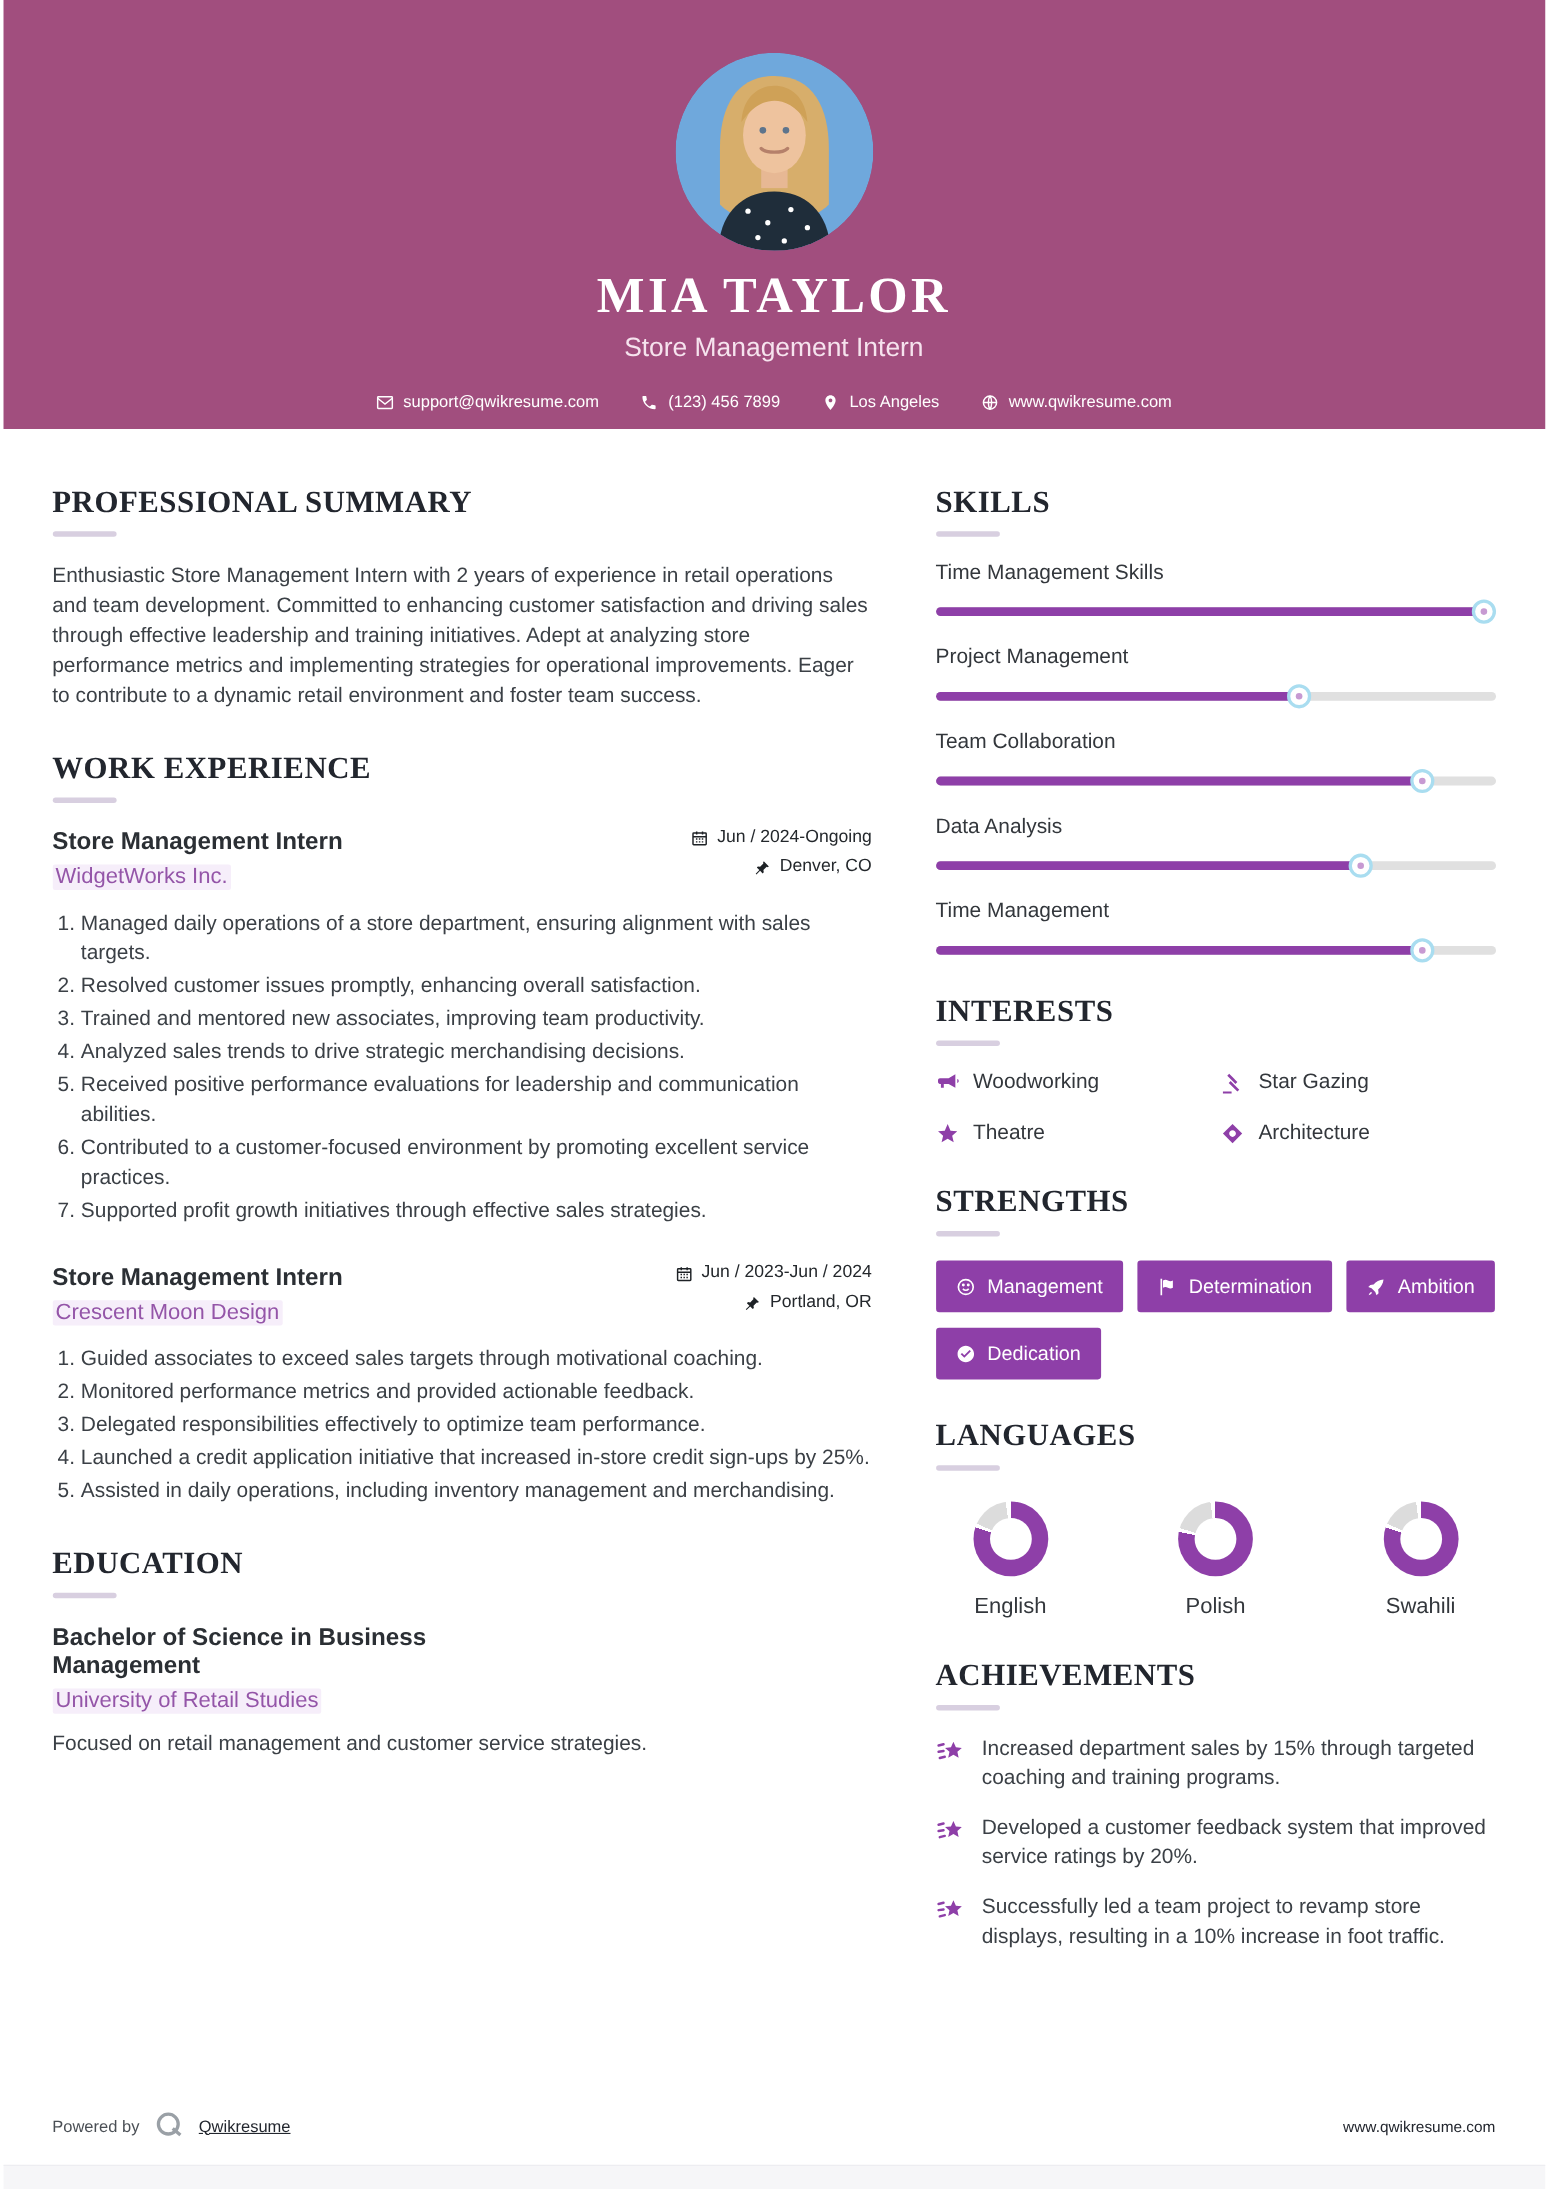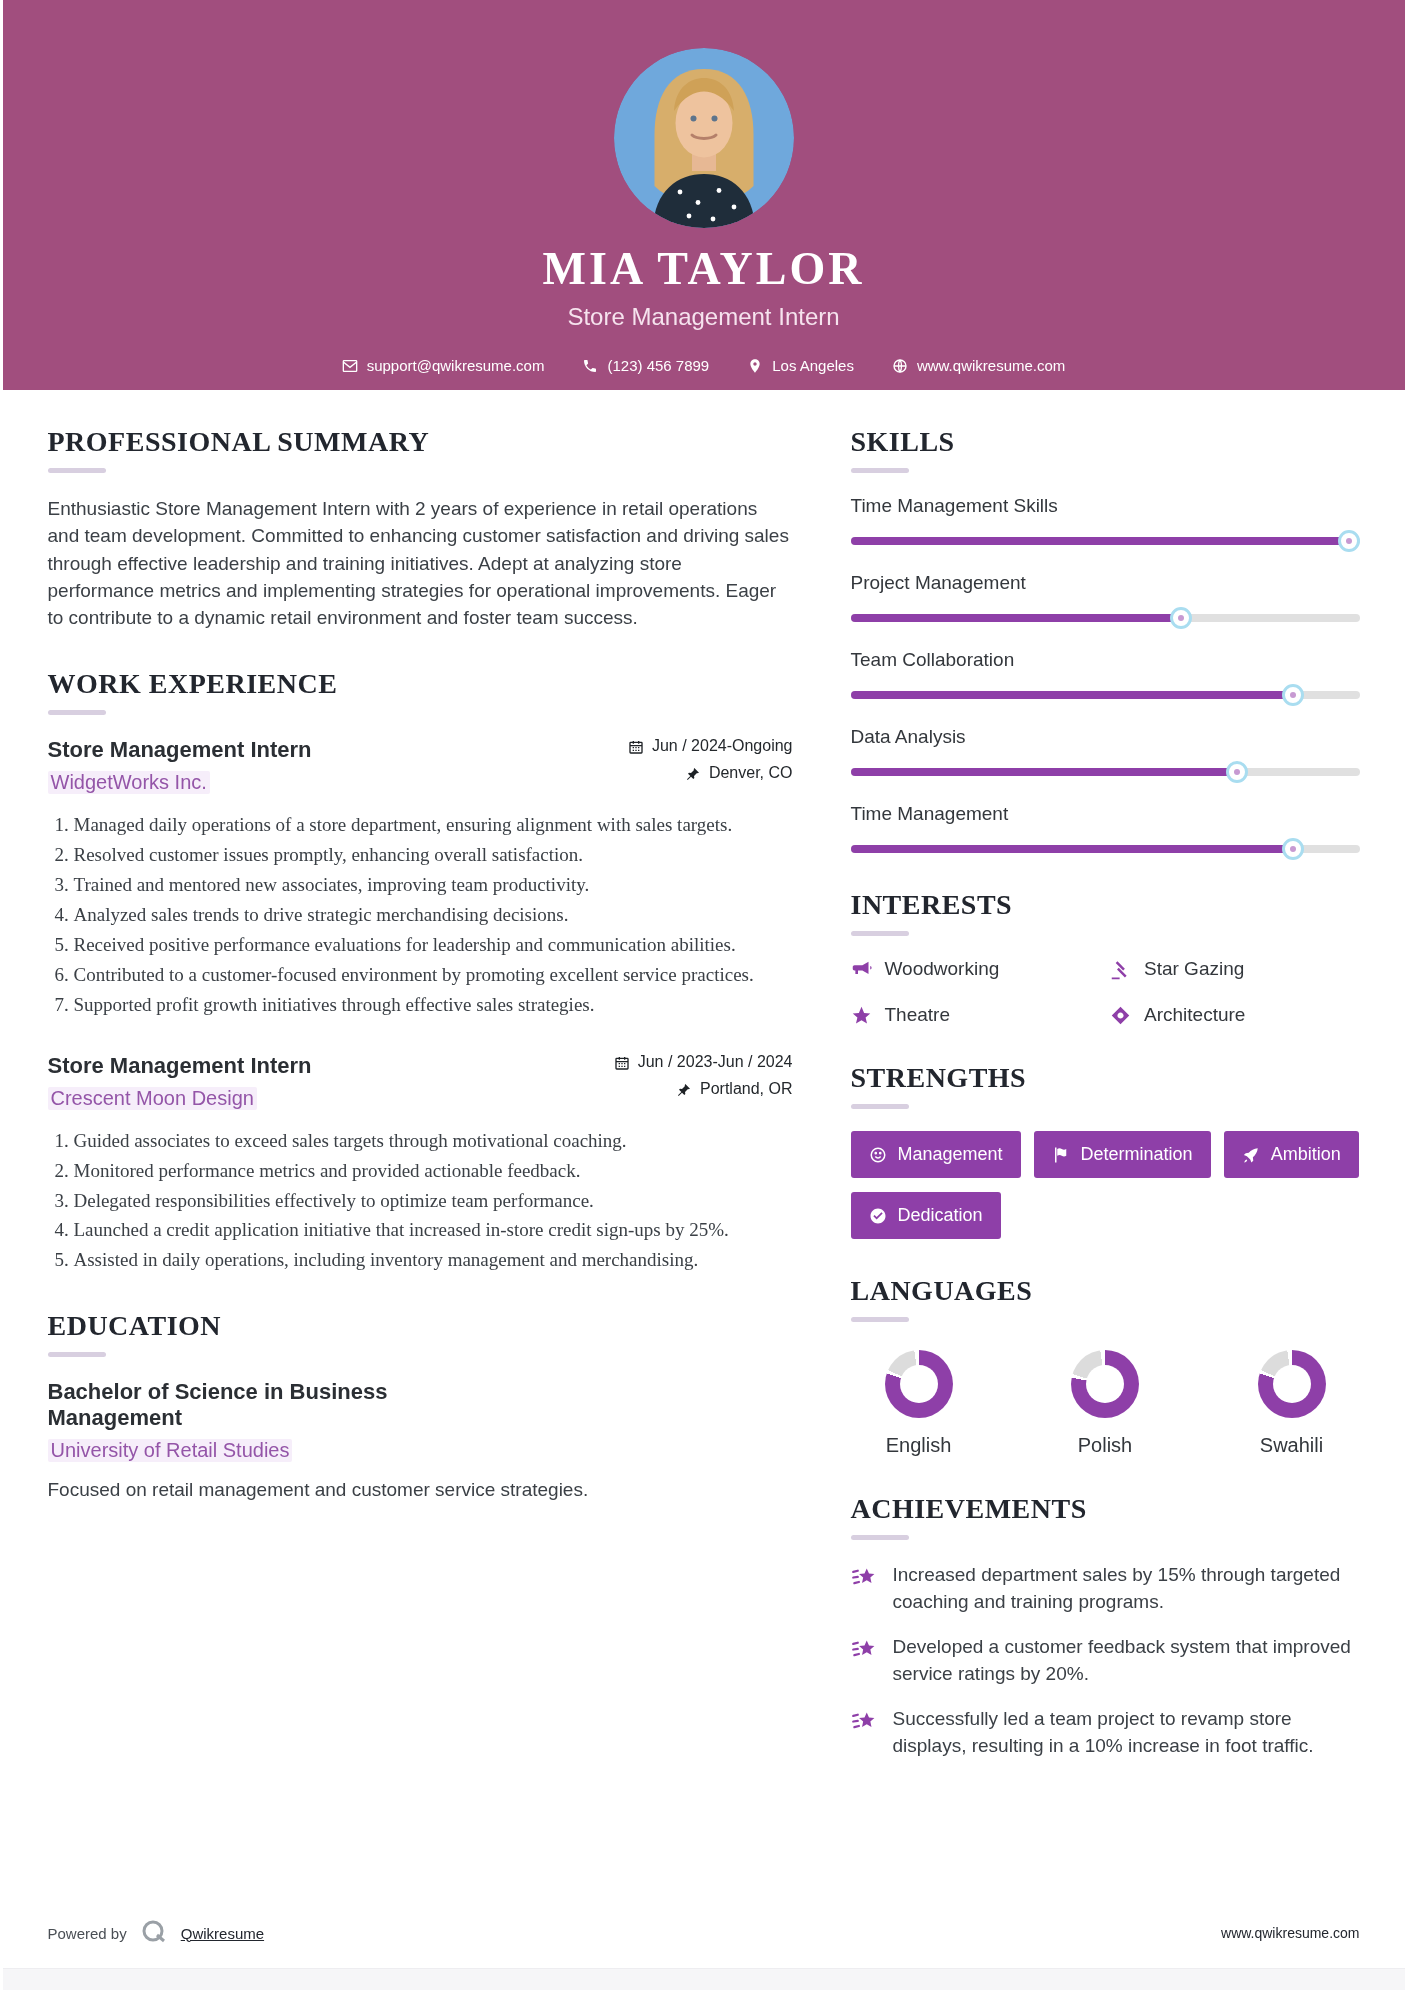--- a/index.html
+++ b/index.html
@@ -23,21 +23,21 @@
   }
   .person-title { font-size:24px; margin-top:8px; color:#f6e3ee; font-weight:400; }
   .contact-row {
     display:flex; justify-content:center; align-items:center; gap:38px;
     margin-top:26px; font-size:15px; color:#ffffff;
   }
   .contact-item { display:flex; align-items:center; gap:9px; }
   .contact-item svg { width:16px; height:16px; display:block; }
 
   
-  .main { display:flex; gap:58px; padding:36px 45px 0 45px; }
+  .main { display:flex; gap:58px; padding:51px 45px 0 45px; }
   .col-left { width:745px; flex:0 0 745px; }
   .col-right { flex:1 1 auto; min-width:0; }
 
   .section { margin-bottom:36px; }
   .sec-heading {
     font-family:"Liberation Serif", serif; font-weight:700;
     font-size:28px; color:#22262e; letter-spacing:0.5px;
   }
   .sec-underline {
     width:58px; height:5px; background:#d8cfe0; border-radius:3px;
@@ -50,21 +50,21 @@
   .job-head { display:flex; justify-content:space-between; align-items:flex-start; }
   .job-title { font-size:22px; font-weight:700; color:#2b2f34; }
   .job-company {
     display:inline-block; margin-top:8px; font-size:20px; color:#9455a8;
     background:#f6eefa; border-radius:2px; padding:0 3px;
   }
   .job-meta { text-align:right; font-size:16px; color:#24282c; flex:0 0 auto; max-width:230px; }
   .meta-line { display:flex; justify-content:flex-end; align-items:flex-start; gap:8px; margin-bottom:9px; }
   .meta-line svg { width:16px; height:16px; flex:0 0 auto; margin-top:2px; }
   .meta-date-wrap { max-width:160px; }
-  .job-bullets { margin:18px 0 0 0; padding-left:26px;font-family:Liberation Serif, serif; }
+  .job-bullets { margin:18px 0 0 0; padding-left:26px; }
   .job-bullets li { font-size:19px; line-height:1.42; color:#3b4046; margin-bottom:3px; }
   .edu-summary { margin-top:14px; }
 
   
   .skill-item { margin-bottom:27px; }
   .skill-label { font-size:19px; color:#33373c; margin-bottom:20px; }
   .skill-track {
     position:relative; height:8px; background:#e0e0e0; border-radius:5px;
   }
   .skill-fill { position:absolute; left:0; top:0; height:8px; border-radius:5px; background:#8e3fa8; }

